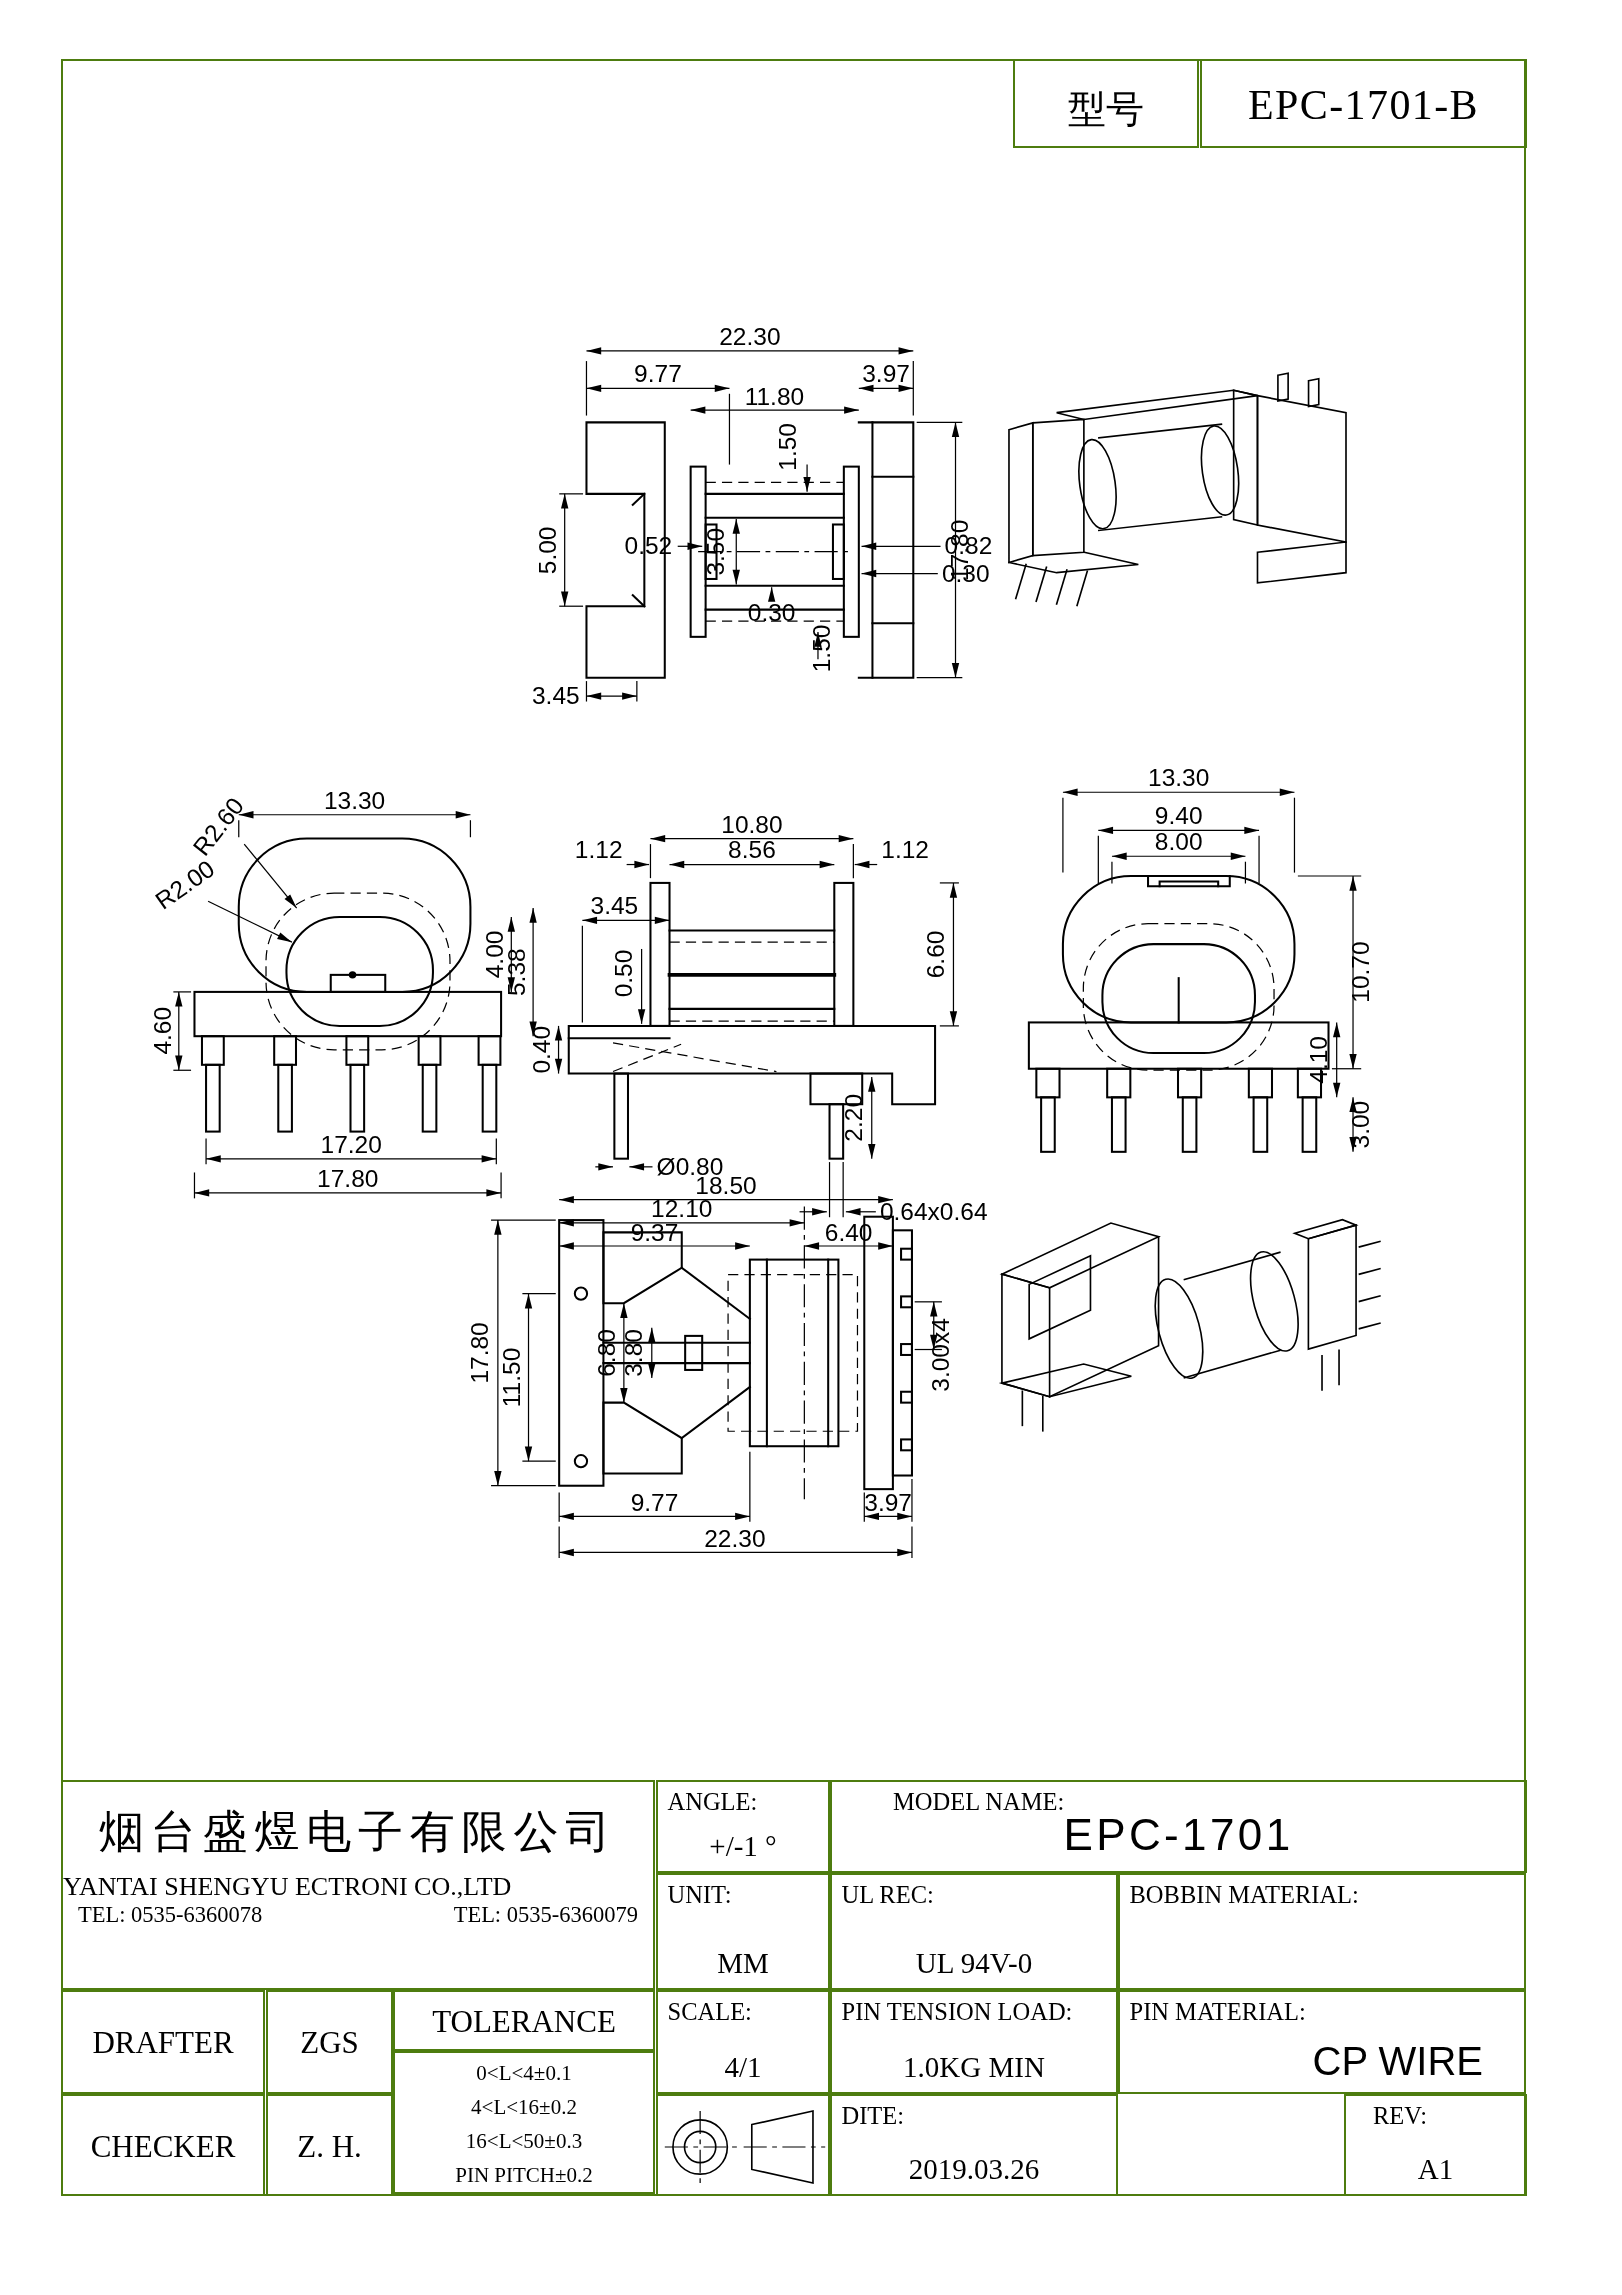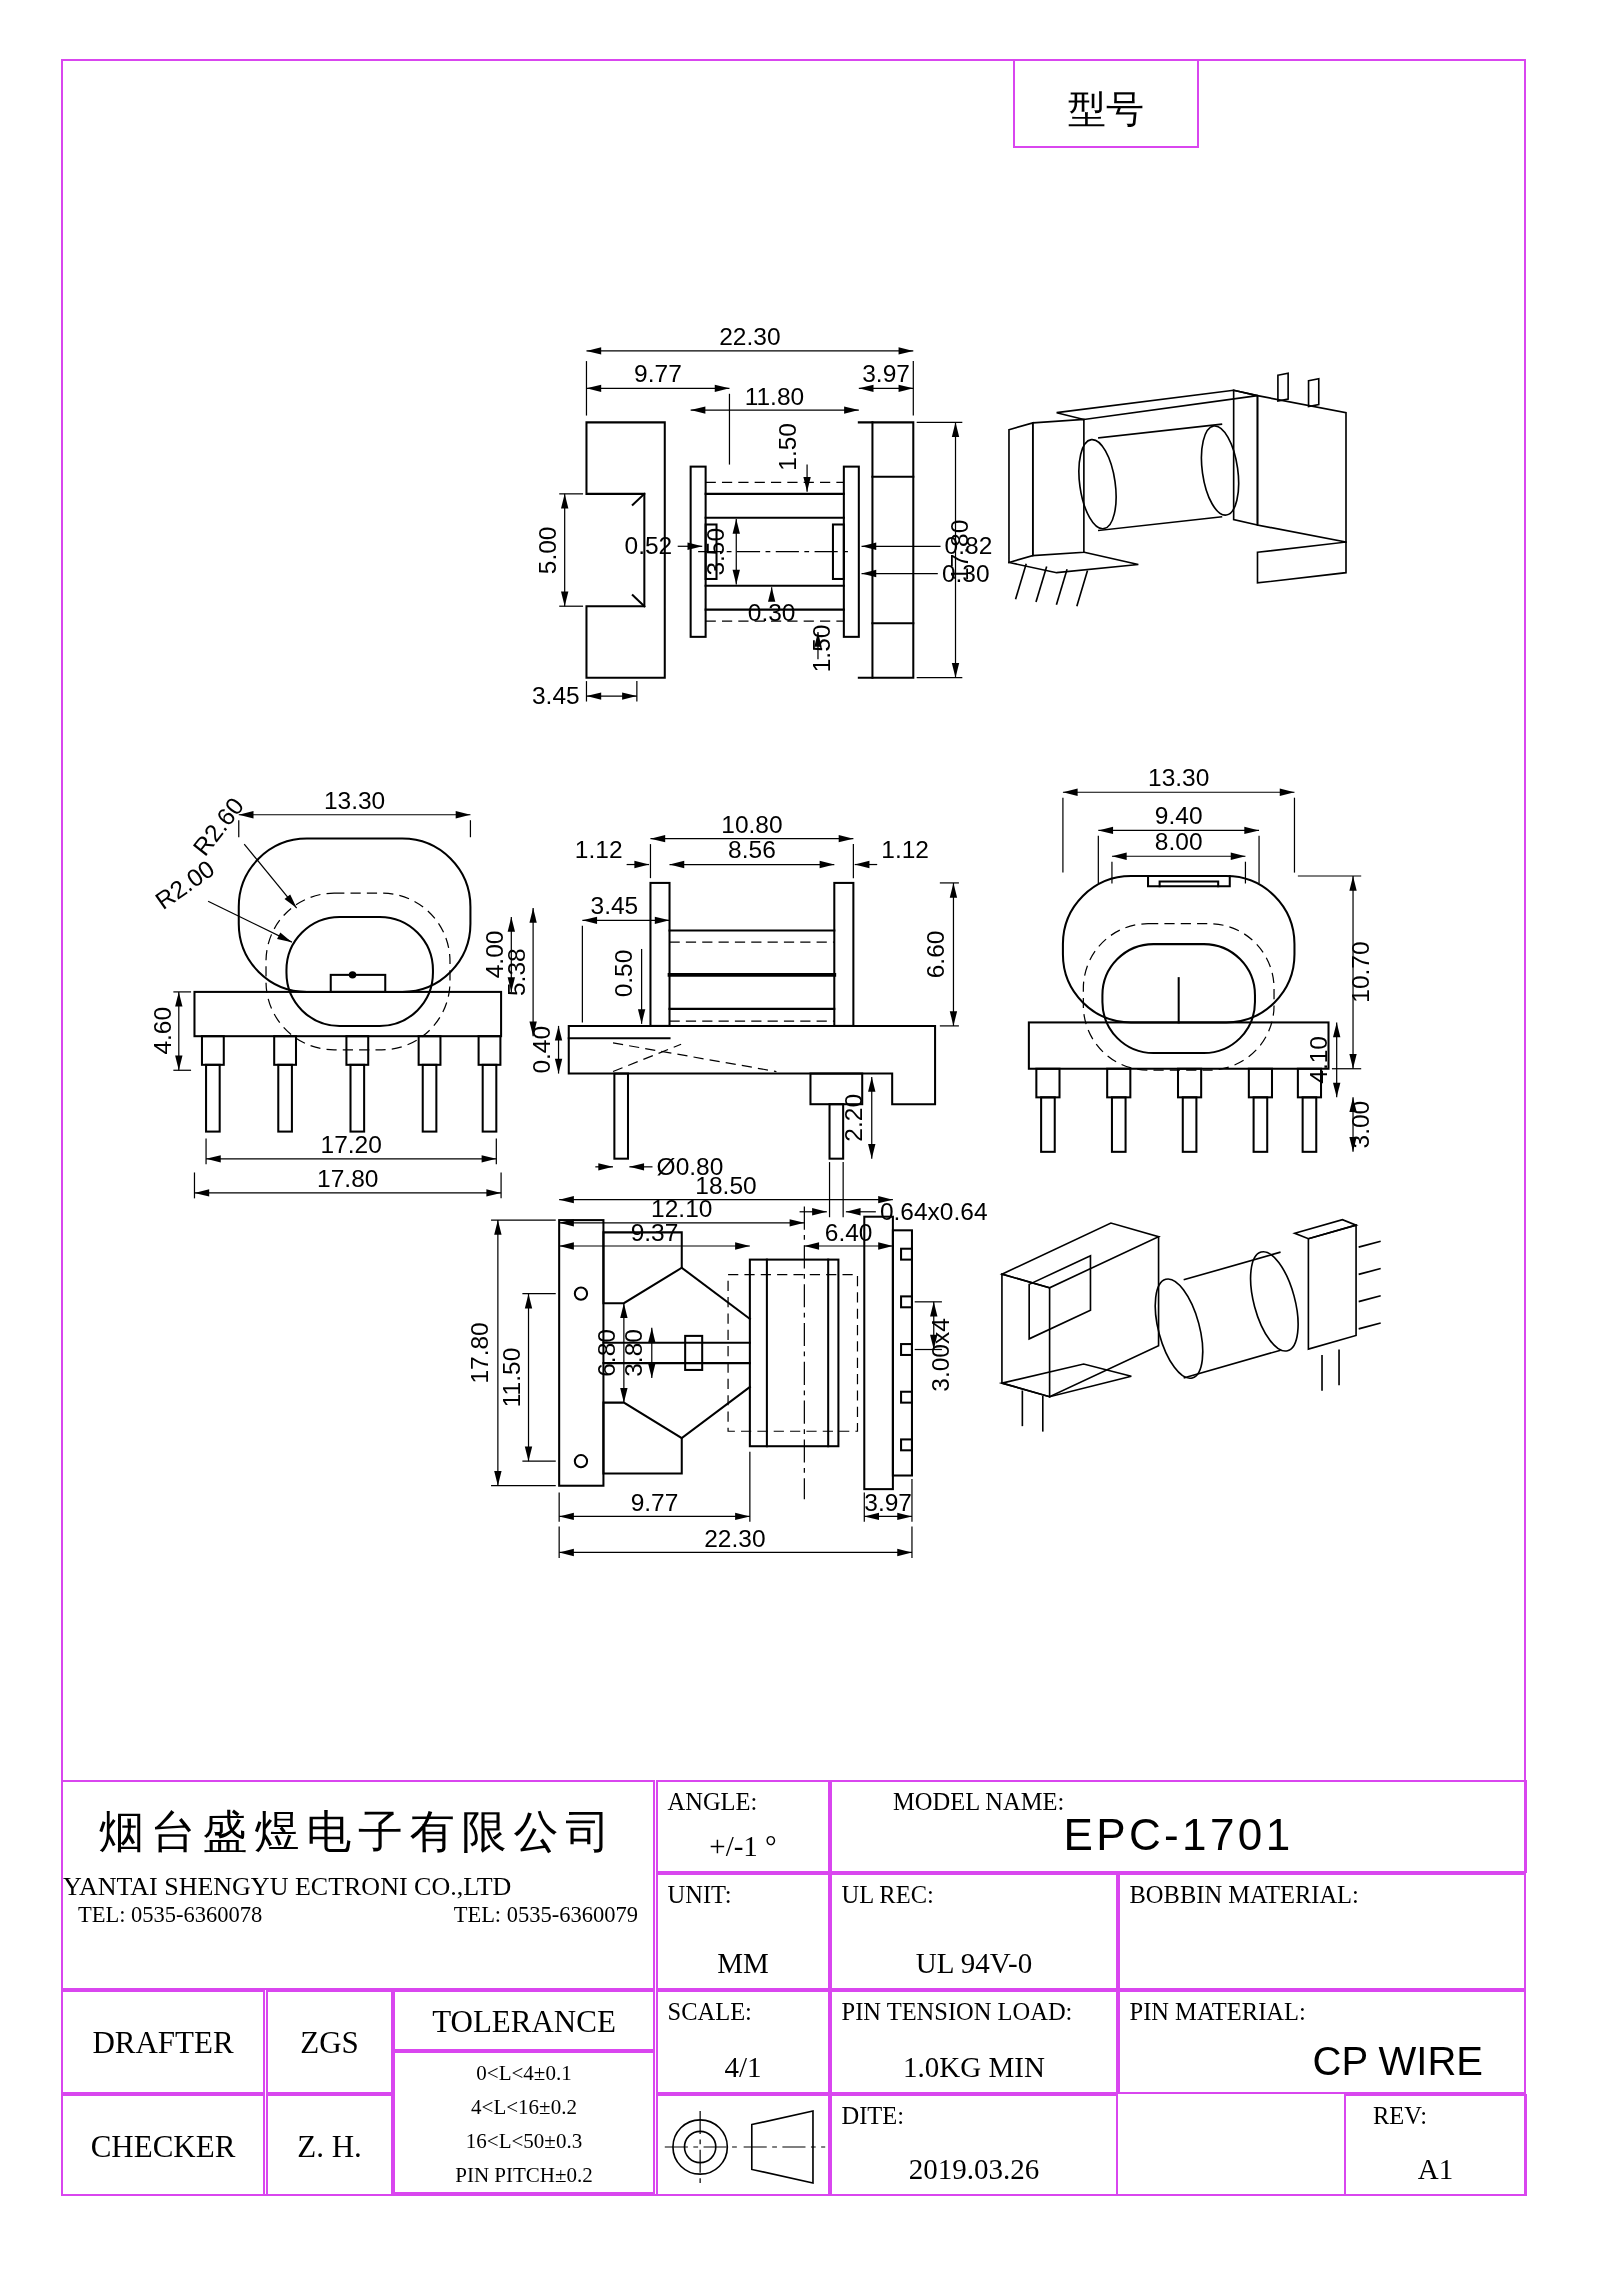--- a/index.html
+++ b/index.html
@@ -1,19 +1,19 @@
 <!DOCTYPE html>
 <html style="font-size:11px"><head>
 <meta charset="utf-8">
 <style>
   html,body{margin:0;padding:0;background:#fff}
   .page{position:relative;width:1622px;height:2295px;background:#ffffff;
         font-family:"Liberation Serif",serif;color:#000;overflow:hidden}
   .abs{position:absolute}
-  .cell{position:absolute;border:2px solid #d946ef;box-sizing:border-box}
+  .cell{position:absolute;border:2px solid #4d7c0f;box-sizing:border-box}
   .nob{border:none}
   .cl-lbl{position:absolute;top:5.5px;left:9.5px;font-size:24.5px;white-space:nowrap}
   .cl-val{position:absolute;bottom:8.2px;left:0;width:100%;text-align:center;font-size:29px;white-space:nowrap}
   .cl-val.big{font-family:"Liberation Sans",sans-serif;font-size:40px;text-align:right;padding-right:6.8px;box-sizing:border-box}
   .cl-val.model{font-family:Liberation Sans, sans-serif;font-size:44px;letter-spacing:3.4px;bottom:11px}
   .center-lbl{position:absolute;width:100%;text-align:center;font-size:31px}
   svg{overflow:visible}
   .ol{stroke:#000;stroke-width:3;fill:none;stroke-linecap:square}
   .ol2{stroke:#000;stroke-width:2.4;fill:none;stroke-linecap:square}
   .dl{stroke:#000;stroke-width:1.8;fill:none}
@@ -26,20 +26,23 @@
 </style>
 </head>
 <body>
 
 <div class="page">
 
   <div class="cell" style="left:61px;top:59px;width:1465px;height:2137px;border-width:2.7px"></div>
 
   <div class="cell" style="left:1013px;top:59px;width:186px;height:89px">
     <div class="center-lbl" style="top:23px;font-size:38px">型号</div>
+  </div>
+  <div class="cell" style="left:1200px;top:59px;width:327px;height:89px">
+    <div class="center-lbl" style="top:20.4px;font-size:42px;letter-spacing:1.4px">EPC-1701-B</div>
   </div>
 
   <svg class="abs" style="left:532px;top:320px" width="463" height="409" viewBox="0 0 680 600">
     <defs>
         <marker id="mA" viewBox="0 0 14 10" refX="13" refY="5" markerWidth="14" markerHeight="10" orient="auto-start-reverse">
           <path d="M1,2 L13,5 L1,8 Z" fill="#000"></path>
         </marker>
       </defs>
     <g class="ol">
       <path d="M195,150 H80 V255 H165 V420 H80 V525 H195 Z"></path>

